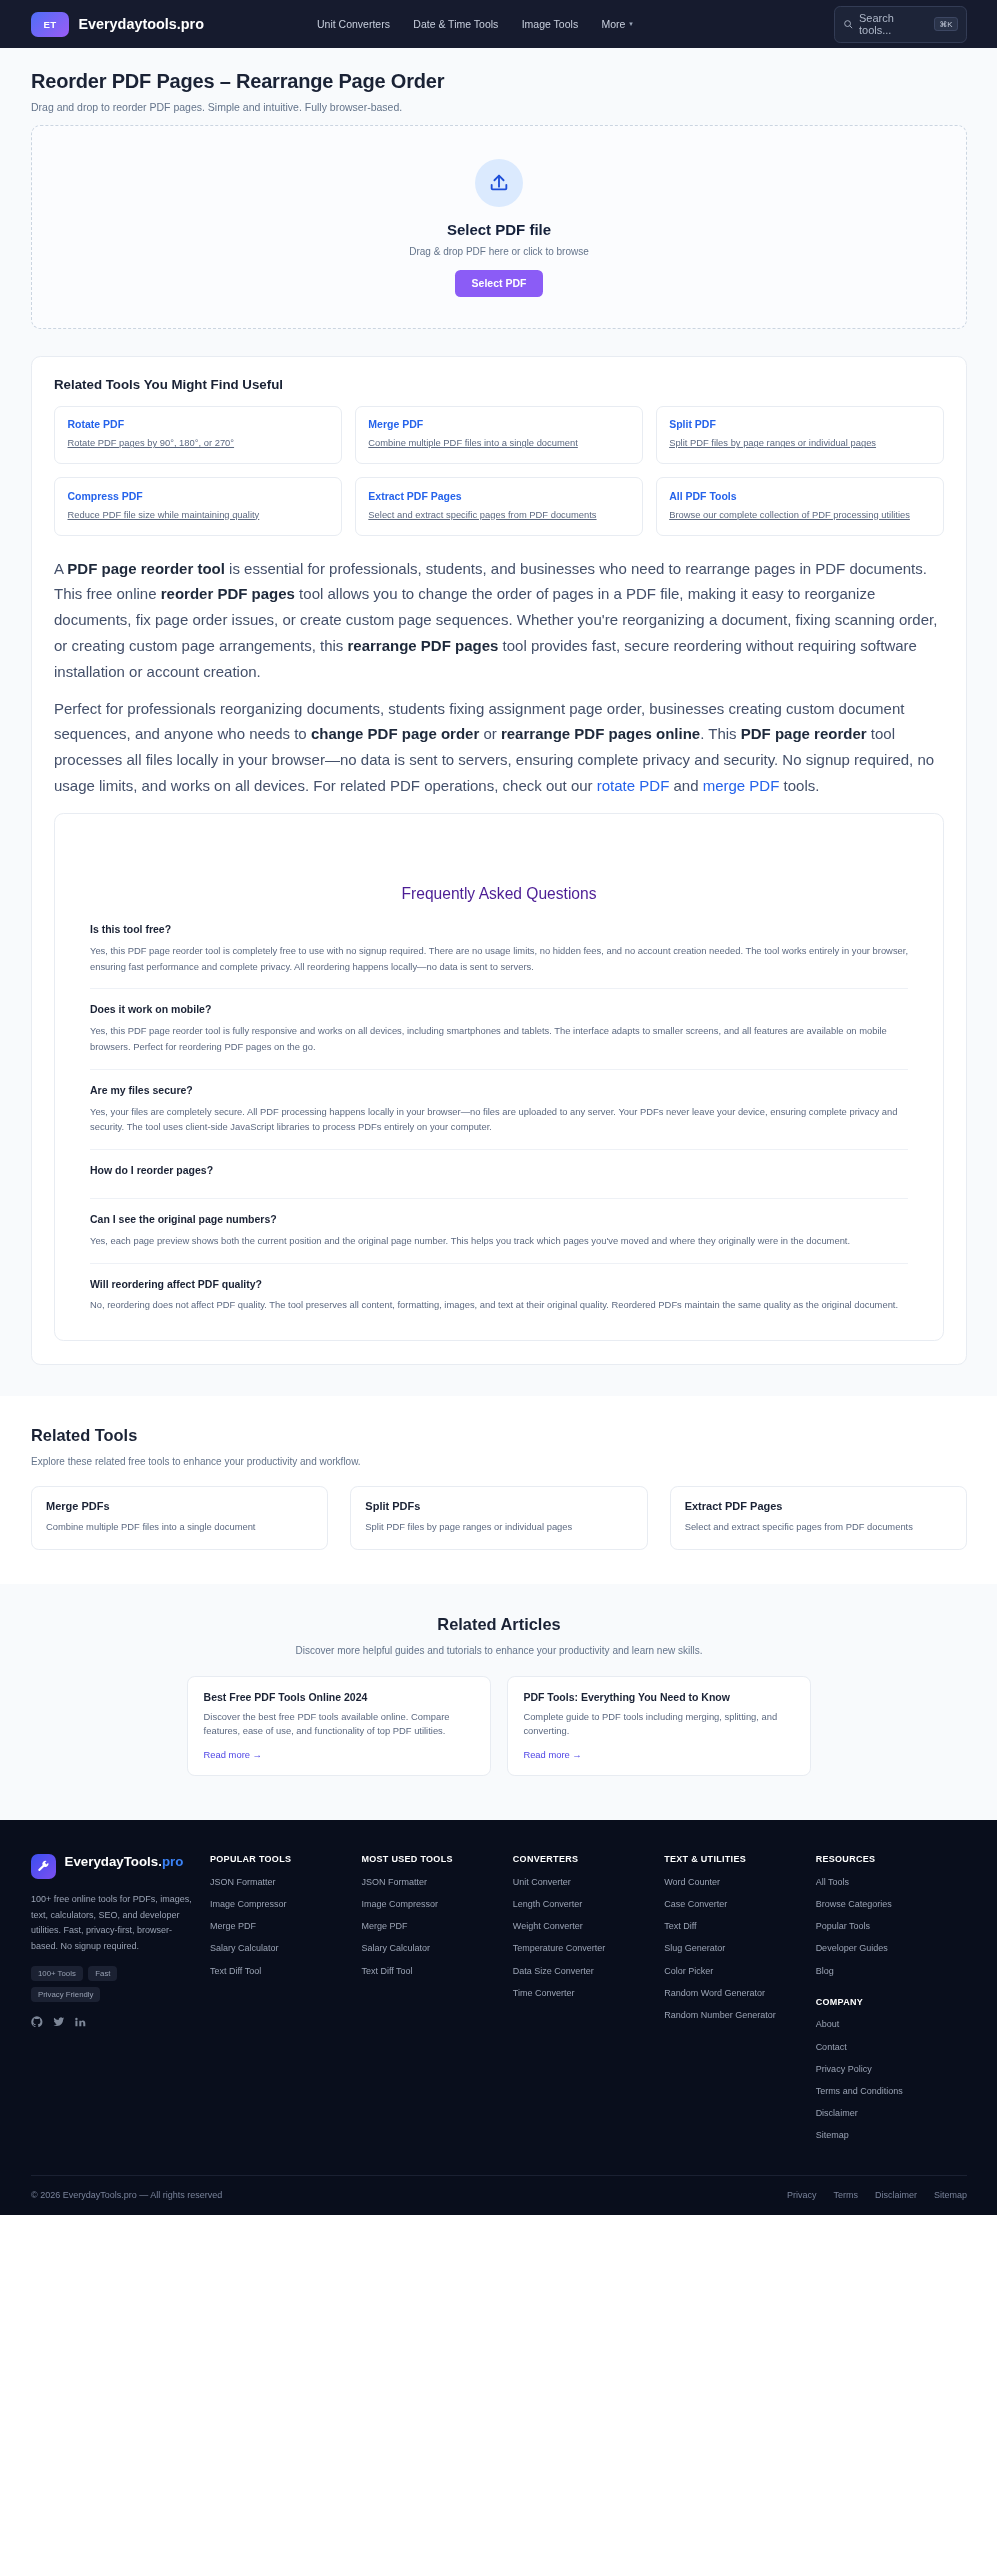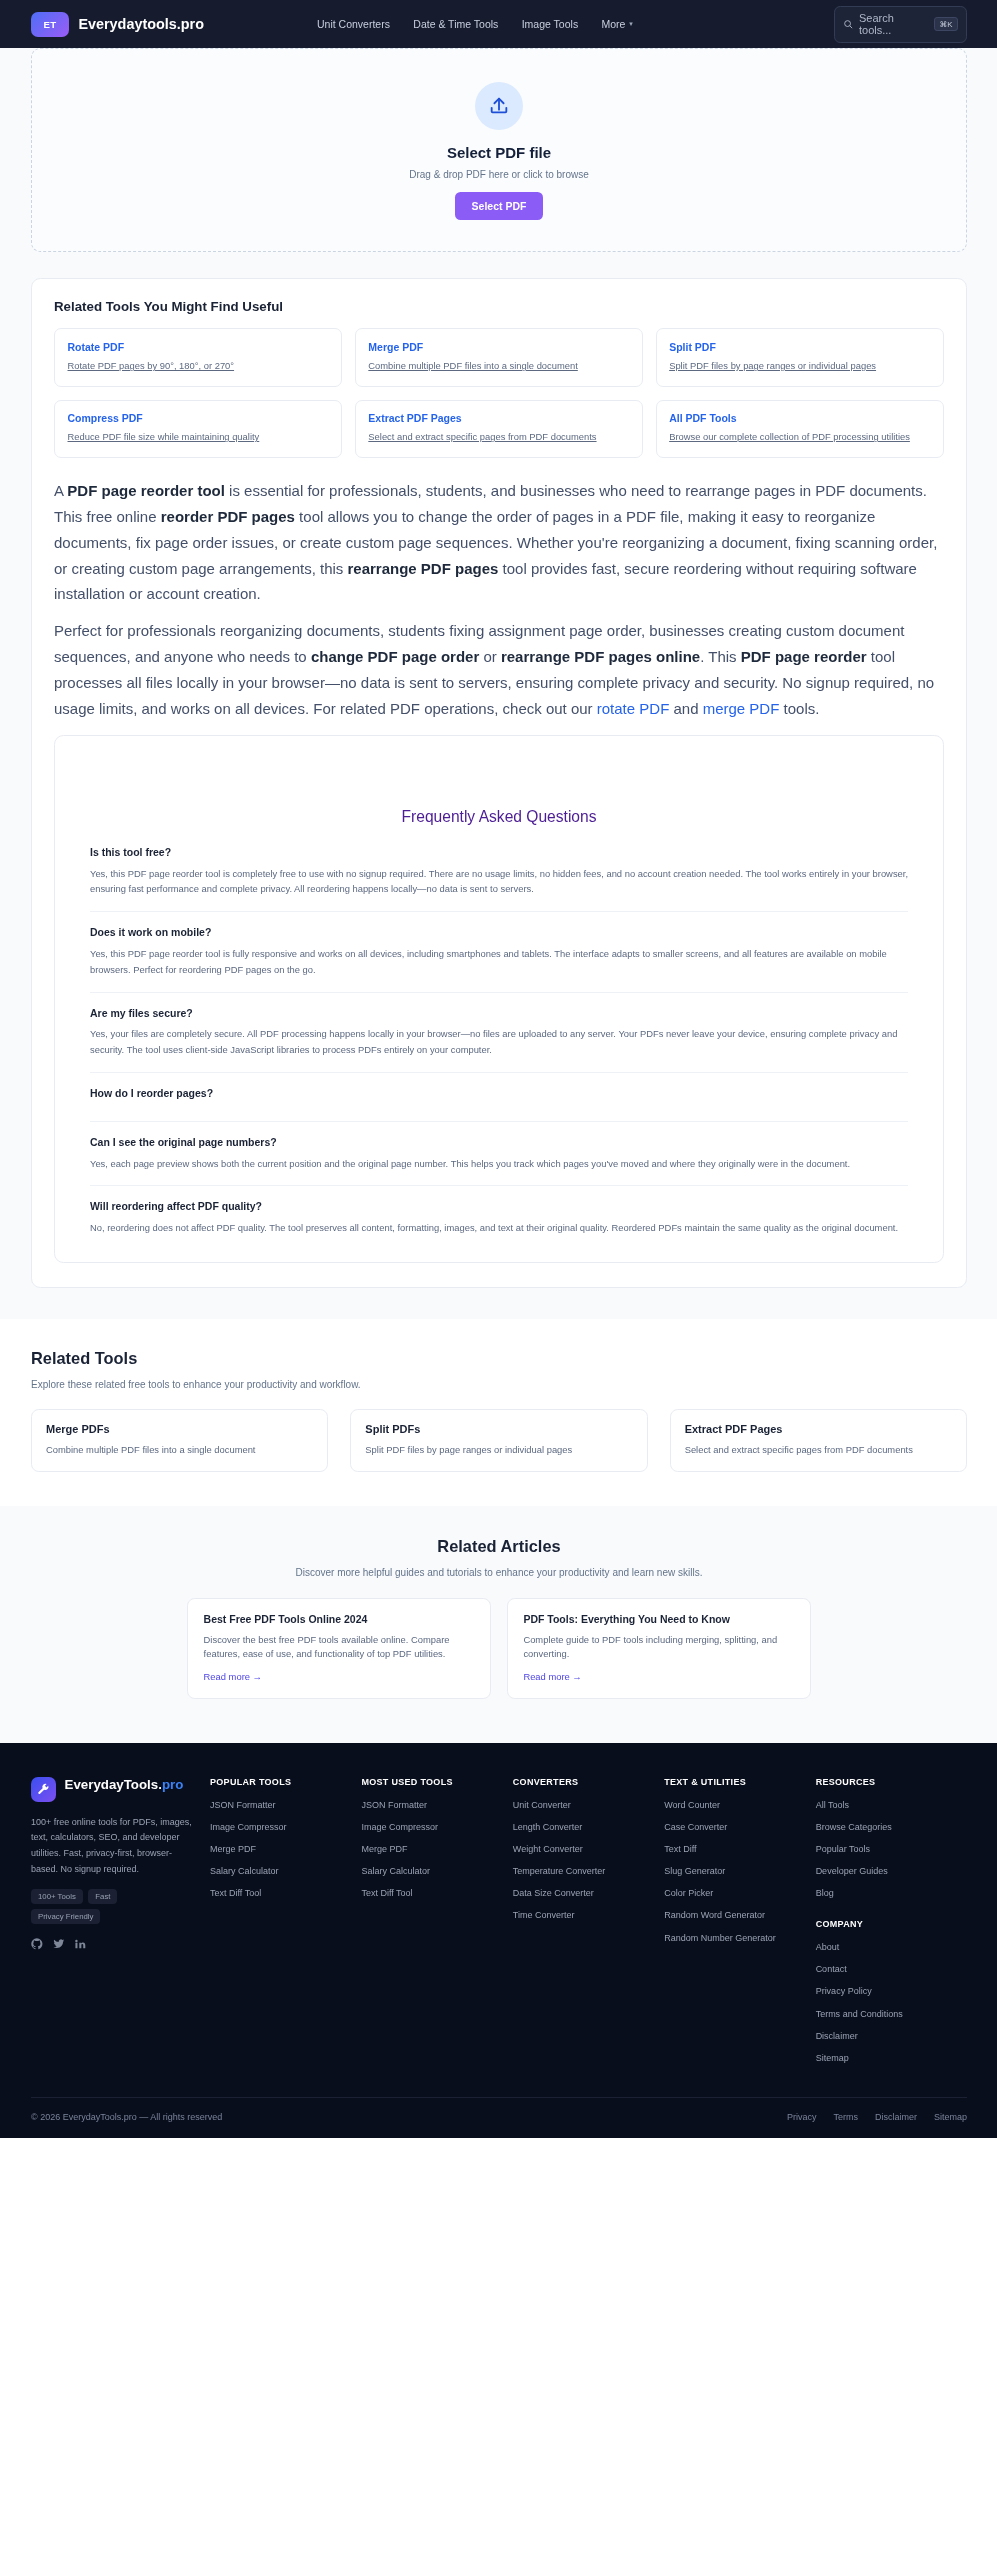--- a/index.html
+++ b/index.html
@@ -203,20 +203,24 @@
           <line x1="16.2" y1="16.2" x2="22" y2="22"></line>
       </svg>
       <span class="search-ph">Search tools...</span>
       <span class="kbd">⌘K</span>
     </div>
   </div>
 </div>
 
 <div class="page-wrap">
 
+  <div class="page-head">
+    <h1 class="page-title">Reorder PDF Pages – Rearrange Page Order</h1>
+    <div class="page-sub">Drag and drop to reorder PDF pages. Simple and intuitive. Fully browser-based.</div>
+  </div>
 
   <div class="dropzone">
     <div class="up-circle">
       <svg width="22" height="22" viewBox="0 0 24 24" fill="none" stroke="#1d4ed8" stroke-width="2" stroke-linecap="round" stroke-linejoin="round">
         <path d="M12 16V4"></path>
           <path d="M7 9l5-5 5 5"></path>
         <path d="M4 14v4a1 1 0 0 0 1 1h14a1 1 0 0 0 1-1v-4"></path>
       </svg>
     </div>
     <div class="dz-title">Select PDF file</div>

